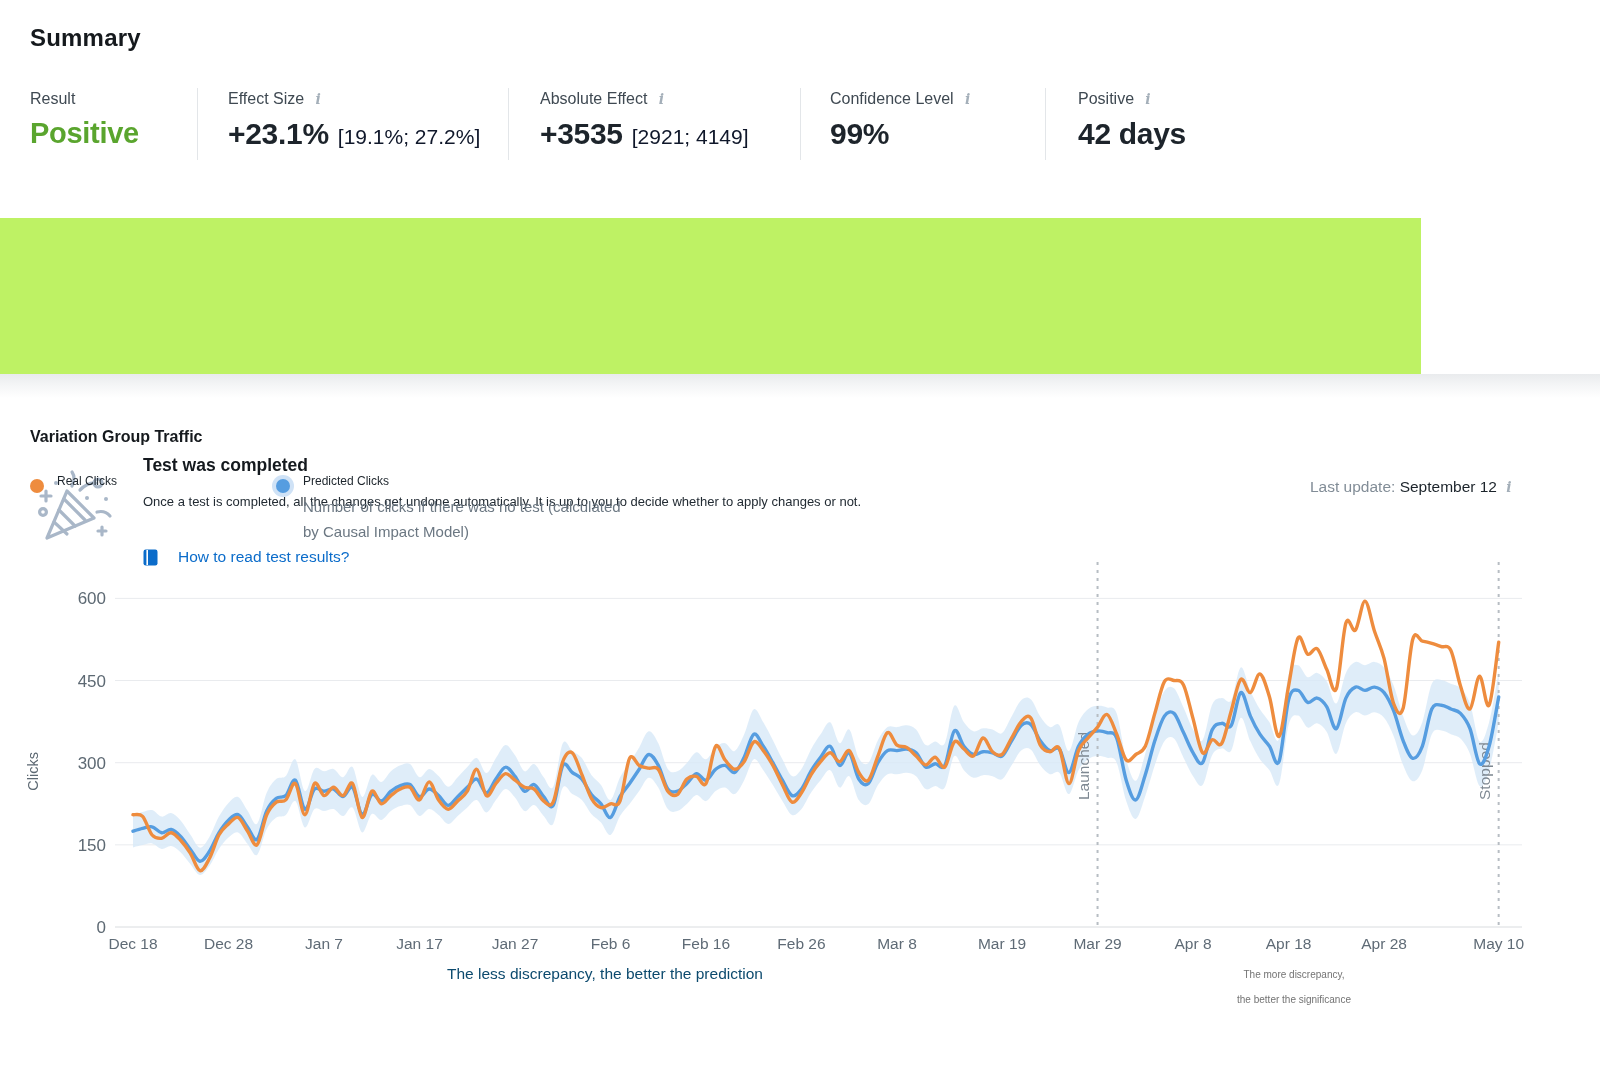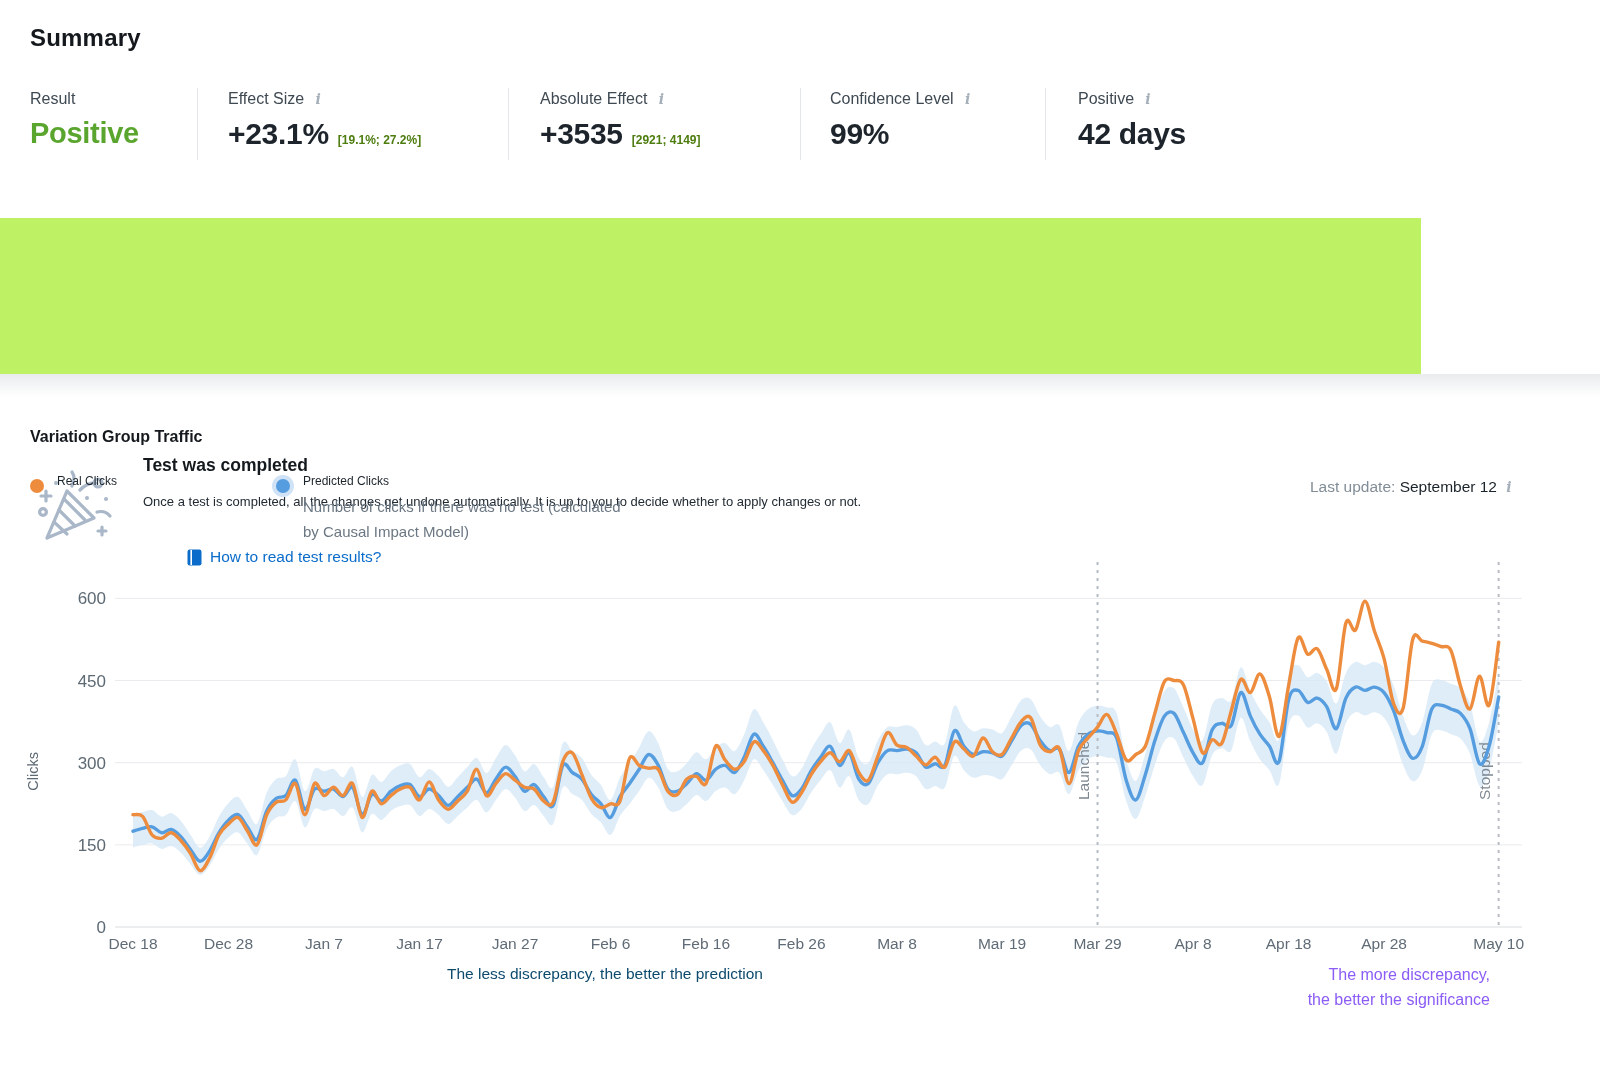--- a/index.html
+++ b/index.html
@@ -7,52 +7,52 @@
   body { font-family:"Liberation Sans","DejaVu Sans",sans-serif; color:#1a2128; }
   .page { position:relative; width:1600px; height:1067px; background:#ffffff; overflow:hidden;padding-left:16px; }
 
   
   .summary-title { position:absolute; left:30px; top:24px; font-size:24px; font-weight:bold; color:#15191d; letter-spacing:.2px; }
   .metric { position:absolute; top:90px; }
   .metric .m-label { font-size:16px; color:#3f4952; display:flex; align-items:center; gap:7px; }
   .metric .m-value-row { margin-top:9px; display:flex; align-items:baseline; gap:9px; }
   .metric .m-value { font-size:30px; font-weight:bold; color:#1d242b; letter-spacing:-.3px; }
   .metric .m-value.green { color:#5aa52e; font-size:29px; }
-  .metric .m-range { font-size:12px; color:#4d7c0f;font-weight:bold; }
+  .metric .m-range { font-size:21px; color:#0f172a; }
   .v-div { position:absolute; top:88px; width:1px; height:72px; background:#e3e6e9; }
   .info-i { display:inline-block; width:14px; text-align:center; font-family:"DejaVu Serif","Liberation Serif",serif; font-style:italic; font-weight:bold; font-size:14px; color:#a4afb9; cursor:pointer; }
   .info-i::after { content:"i"; }
 
   
   .banner { position:absolute; left:0; top:218px; width:1421px; height:156px; background:#bef264; }
   .banner-icon { position:absolute; left:34px; top:250px; }
   .banner-title { position:absolute; left:143px; top:237px; font-size:17.5px; font-weight:bold; color:#14191e; }
   .banner-body { position:absolute; left:143px; top:271px; width:940px; font-size:13px; line-height:25px; color:#222b33; }
-  .banner-link-row { position:absolute; left:143px; top:330px; display:flex; align-items:center; gap:8px; cursor:pointer;margin-left:44px; }
+  .banner-link-row { position:absolute; left:143px; top:330px; display:flex; align-items:center; gap:20px; cursor:pointer; }
   .banner-link { font-size:15.5px; color:#0b6cca; }
   .gap-strip { position:absolute; left:0; top:374px; width:1600px; height:24px;
                background:linear-gradient(180deg,#e9ebed 0%,#f4f5f6 45%,#ffffff 100%); }
 
   
   .traffic-title { position:absolute; left:30px; top:428px; font-size:16px; font-weight:bold; color:#15191d; }
   .legend-item { position:absolute; top:474px; cursor:pointer; }
   .legend-item .dot { position:absolute; left:0; top:5px; width:14px; height:14px; border-radius:50%; }
   .legend-item .dot.halo { box-shadow:0 0 0 4px #cfe2f6; }
   .legend-item .l-title { margin-left:27px; font-size:12px; color:#1c242b; }
   .legend-item .l-desc { margin-left:27px; margin-top:6px; font-size:15px; line-height:25px; color:#6b7782; }
   .legend-real { left:30px; } .legend-real .l-desc { width:205px; }
   .legend-pred { left:276px; } .legend-pred .l-desc { width:320px; }
   .last-update { position:absolute; left:1240px; top:478px; width:276px; text-align:right; font-size:15.5px; color:#828d97; }
   .last-update b { color:#1c242b; font-weight:normal; }
   .last-update .info-i { margin-left:5px; }
 
   
   .chart-wrap { position:absolute; left:0; top:548px; width:1600px; height:415px; }
   .caption-left { position:absolute; left:300px; top:965px; width:610px; text-align:center; font-size:15.5px; color:#0c4a6e; }
-  .caption-right { position:absolute; left:1098px; top:962px; width:392px; text-align:right; font-size:16px; line-height:25px; color:#8b5cf6; }
+  .caption-right { position:absolute; left:1098px; top:962px; width:392px; text-align:center; font-size:10px; line-height:25px; color:#737373; }
 </style>
 </head>
 <body>
 
 <div class="page">
 
   <div class="summary-title">Summary</div>
 
   <div class="metric" style="left:30px">
     <div class="m-label">

